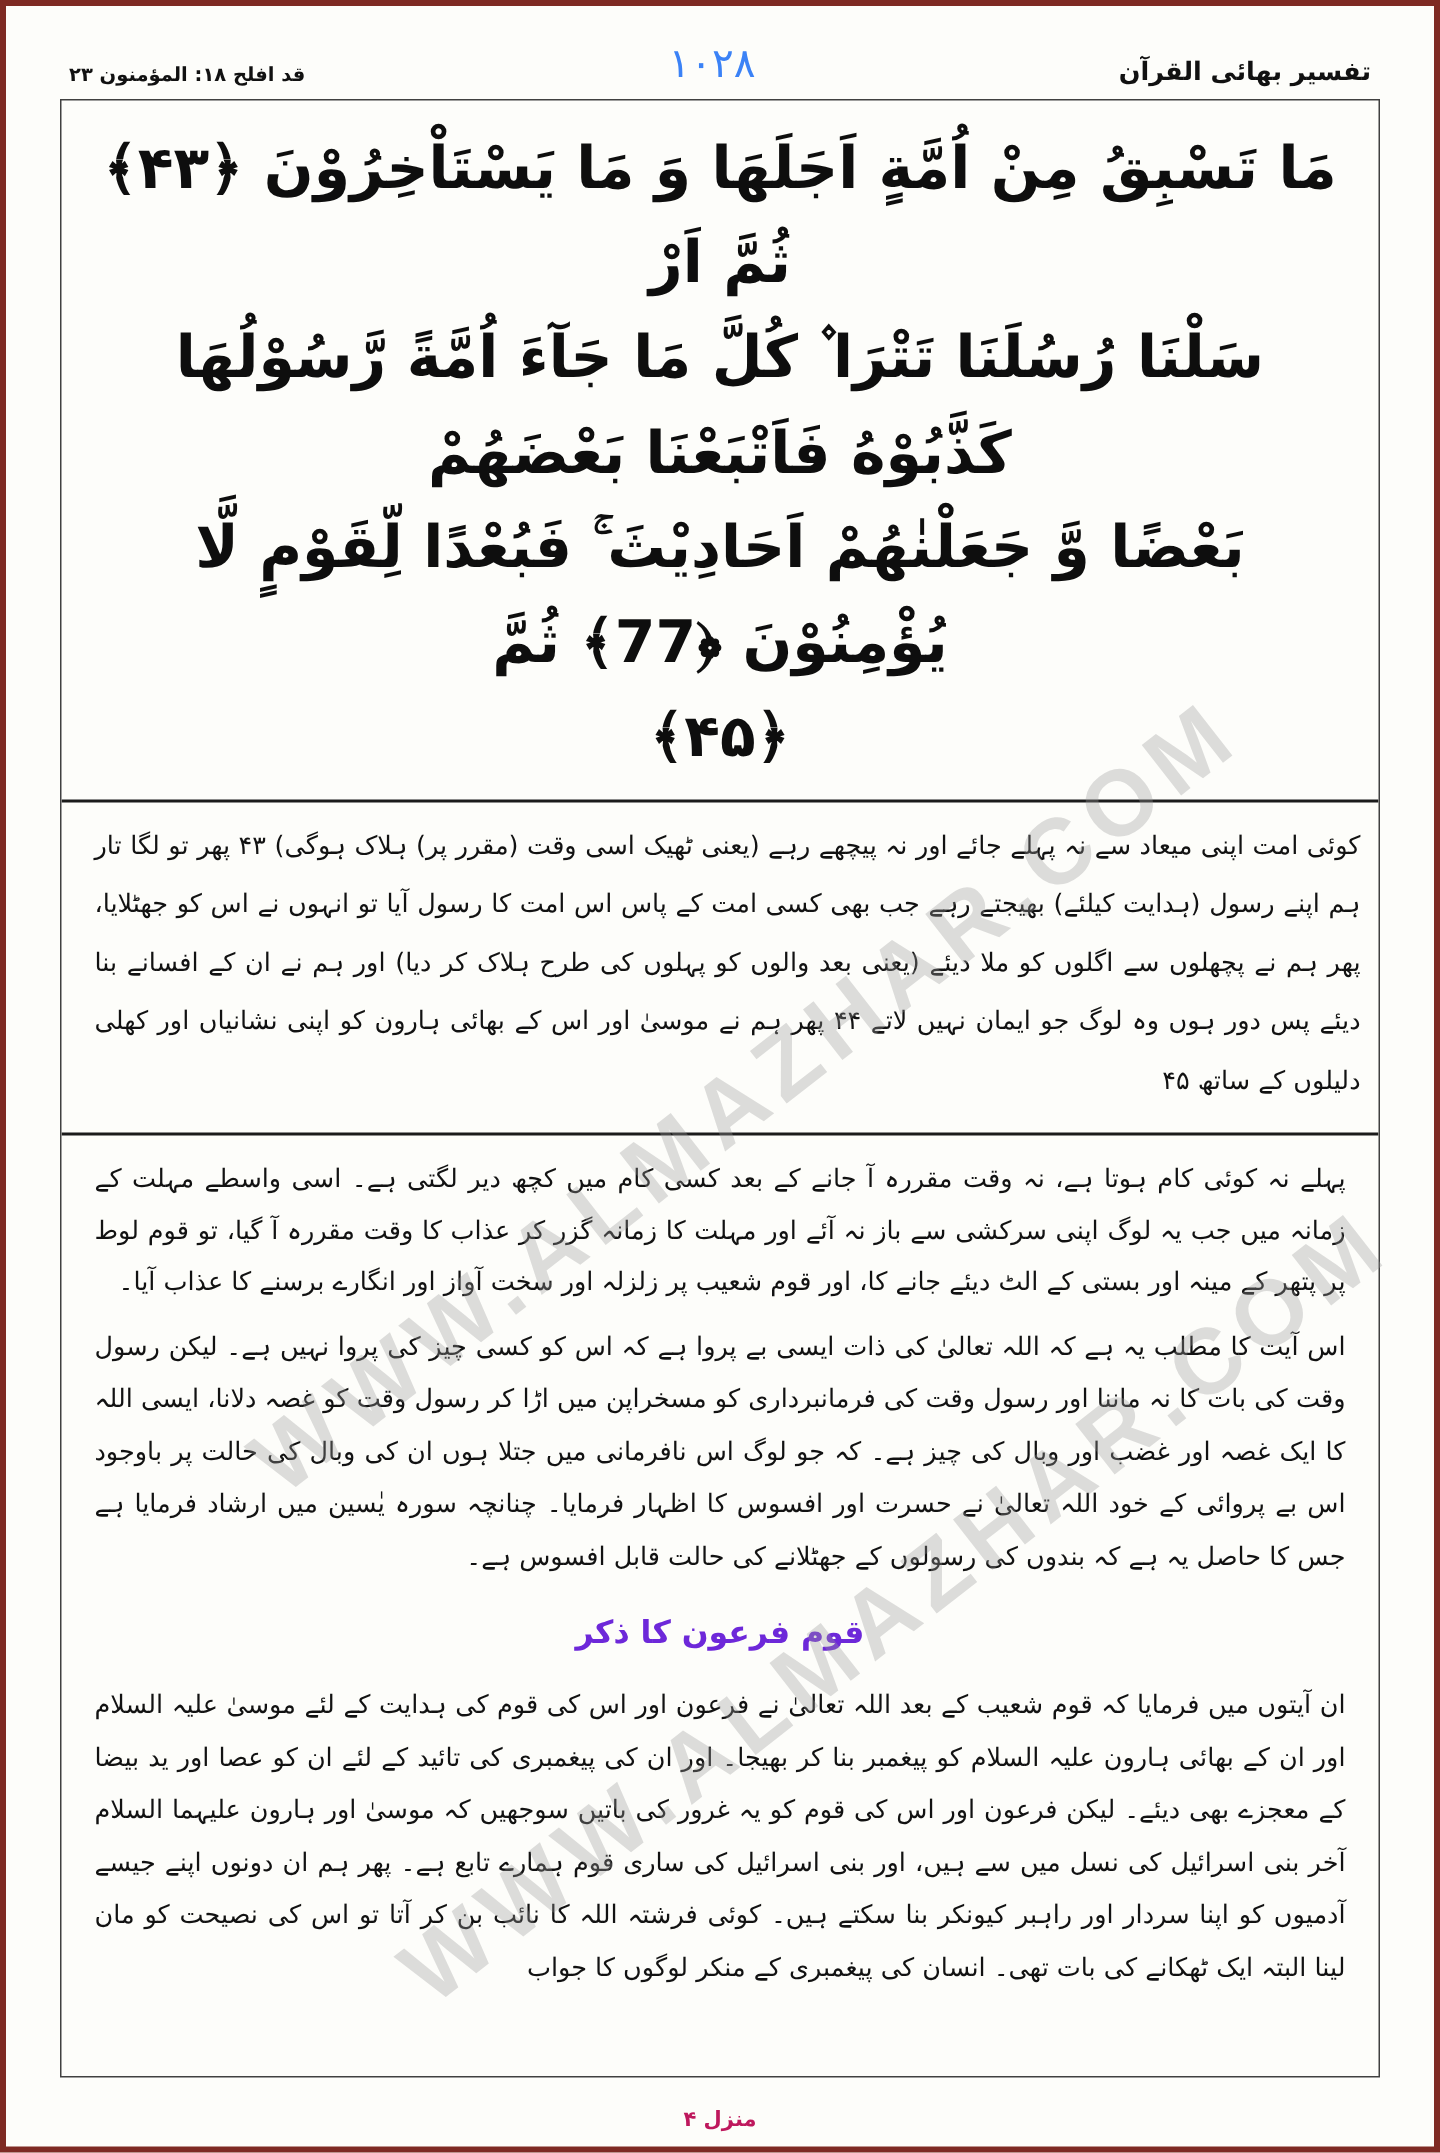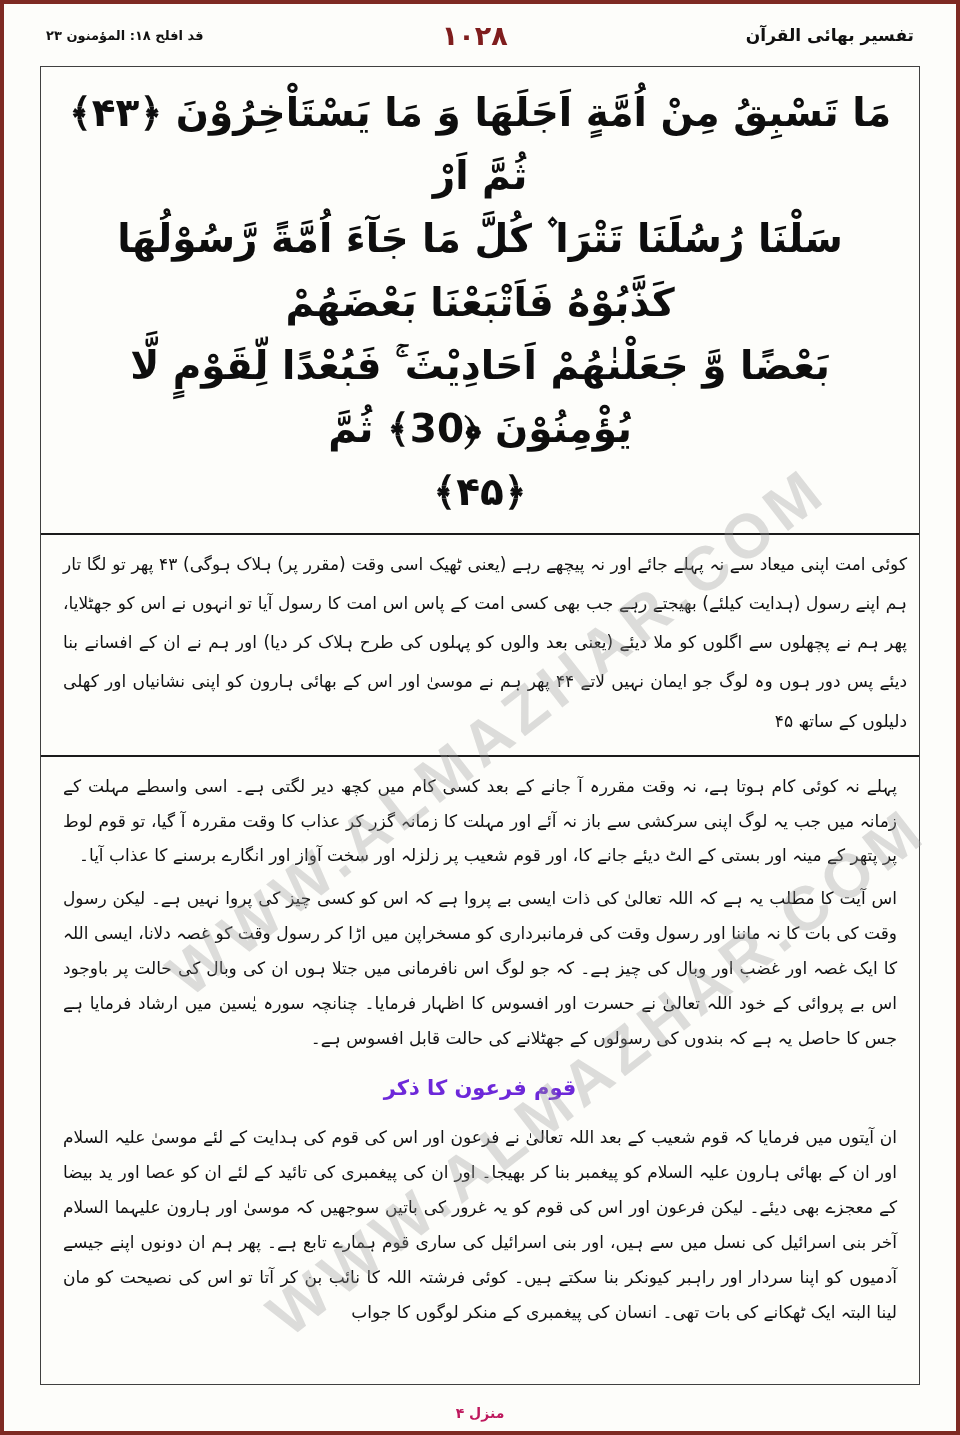--- a/index.html
+++ b/index.html
@@ -15,28 +15,28 @@
     background: #fdfdfa;
     border: 4px solid #7e2a23;
     overflow: hidden;
   }
   
   .header {
     position: absolute;
     top: 8px; left: 42px; right: 42px;
     height: 46px;
     display: flex;
-    align-items: center;
+    align-items: flex-end;
     justify-content: space-between;
     direction: ltr;
     z-index: 3;
     gap: 25px;
   }
   .header-left  { font-size: 13px; font-weight: bold; direction: rtl; color: #111; }
-  .header-center{ font-size: 27px; font-weight: bold; letter-spacing: 3px; color: #7f1d1d; }
+  .header-center{ font-size: 27px; font-weight: normal; letter-spacing: 3px; color: #3b82f6; }
   .header-right { font-size: 17px; font-weight: bold; direction: rtl; color: #111; }
   
   .frame {
     position: absolute;
     top: 62px; left: 36px; right: 36px; bottom: 46px;
     border: 1px solid #404040;
     overflow: hidden;
     z-index: 1;
   }
   .verses {
@@ -108,21 +108,21 @@
     <span class="header-left">قد افلح ۱۸: المؤمنون ۲۳</span>
     <span class="header-center">۱۰۲۸</span>
     <span class="header-right">تفسیر بھائی القرآن</span>
   </div>
 
   <div class="frame">
 
     <div class="verses">
       <div class="verse-line">مَا تَسْبِقُ مِنْ اُمَّةٍ اَجَلَهَا وَ مَا يَسْتَاْخِرُوْنَ ﴿۴۳﴾ ثُمَّ اَرْ</div>
       <div class="verse-line">سَلْنَا رُسُلَنَا تَتْرَا ۫ كُلَّ مَا جَآءَ اُمَّةً رَّسُوْلُهَا كَذَّبُوْهُ فَاَتْبَعْنَا بَعْضَهُمْ</div>
-      <div class="verse-line">بَعْضًا وَّ جَعَلْنٰهُمْ اَحَادِيْثَ ۚ فَبُعْدًا لِّقَوْمٍ لَّا يُؤْمِنُوْنَ ﴿30﴾ ثُمَّ</div>
+      <div class="verse-line">بَعْضًا وَّ جَعَلْنٰهُمْ اَحَادِيْثَ ۚ فَبُعْدًا لِّقَوْمٍ لَّا يُؤْمِنُوْنَ ﴿77﴾ ثُمَّ</div>
       <div class="verse-line">﴿۴۵﴾</div>
     </div>
 
     <div class="divider"></div>
 
     <div class="translation">کوئی امت اپنی میعاد سے نہ پہلے جائے اور نہ پیچھے رہے (یعنی ٹھیک اسی وقت (مقرر پر) ہلاک ہوگی) ۴۳ پھر تو لگا تار ہم اپنے رسول (ہدایت کیلئے) بھیجتے رہے جب بھی کسی امت کے پاس اس امت کا رسول آیا تو انہوں نے اس کو جھٹلایا، پھر ہم نے پچھلوں سے اگلوں کو ملا دیئے (یعنی بعد والوں کو پہلوں کی طرح ہلاک کر دیا) اور ہم نے ان کے افسانے بنا دیئے پس دور ہوں وہ لوگ جو ایمان نہیں لاتے ۴۴ پھر ہم نے موسیٰ اور اس کے بھائی ہارون کو اپنی نشانیاں اور کھلی دلیلوں کے ساتھ ۴۵</div>
 
     <div class="divider"></div>
 
     <div class="commentary">

